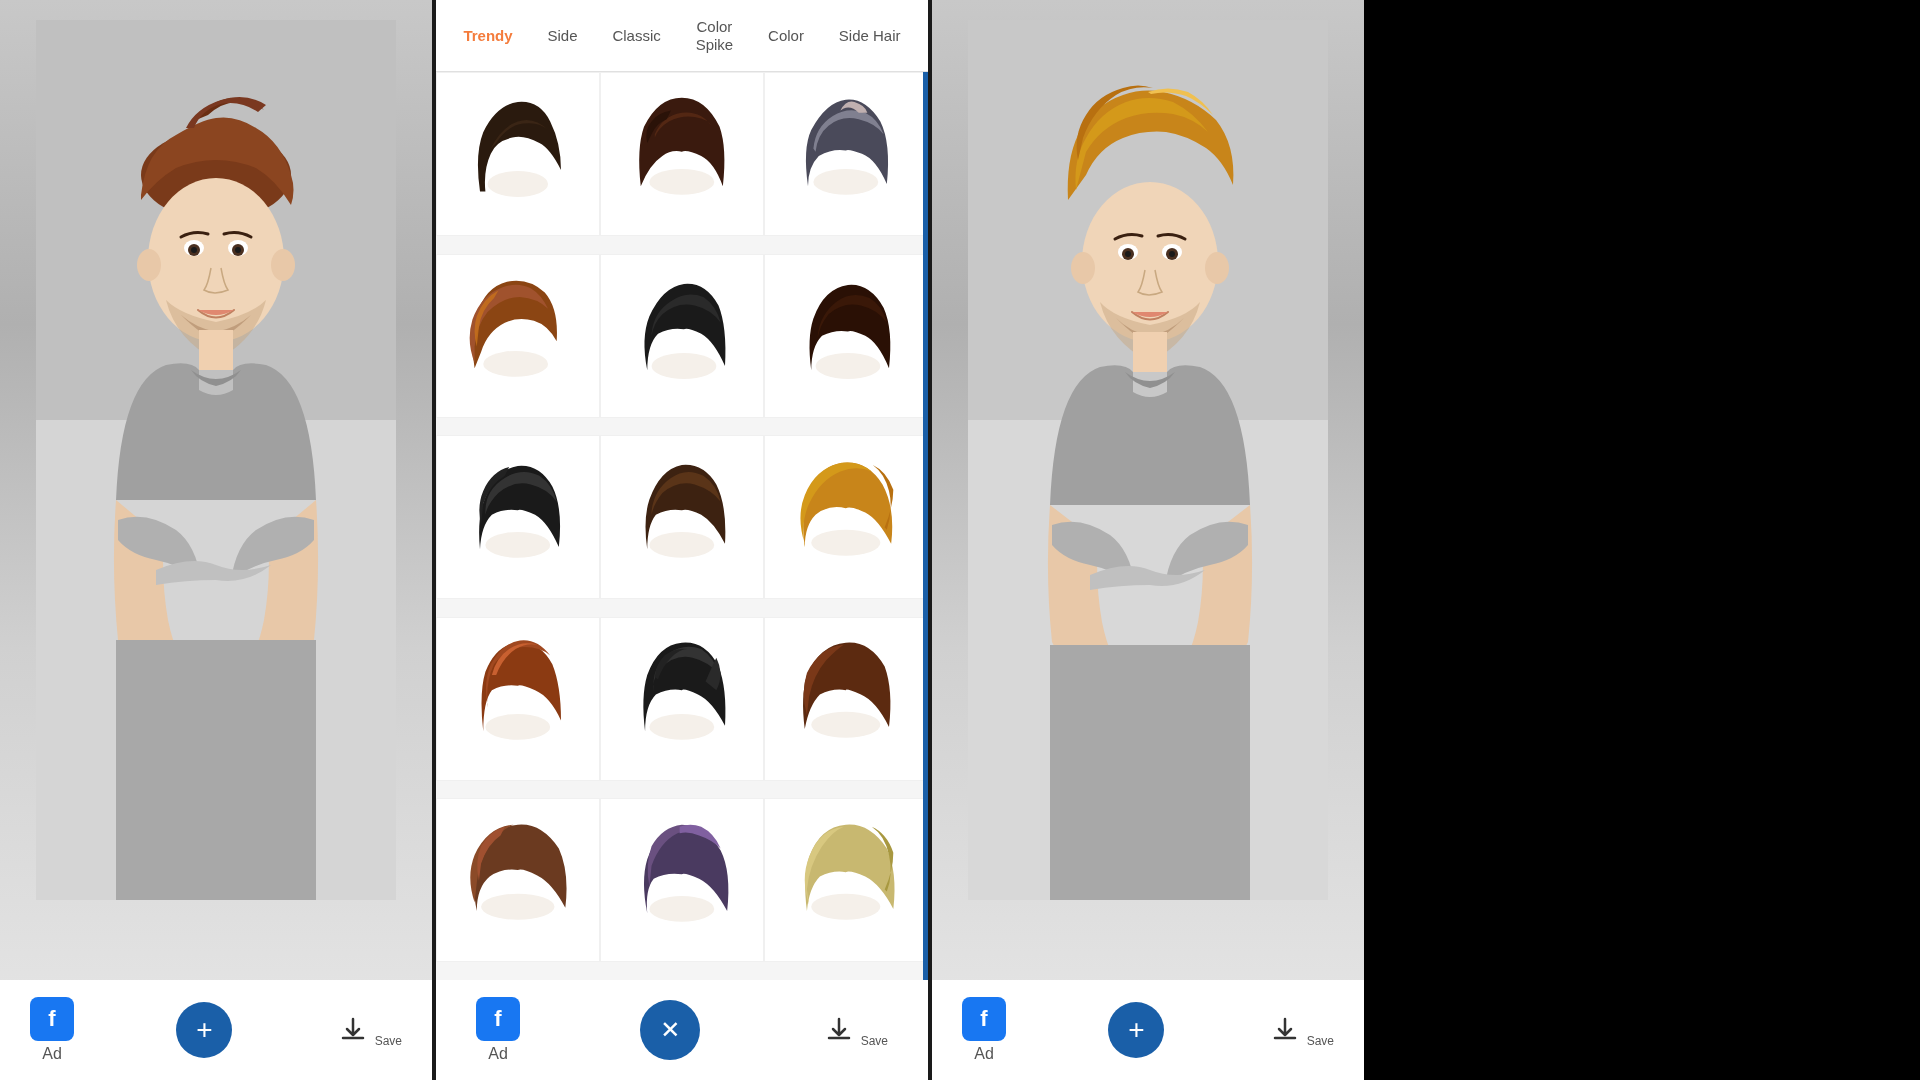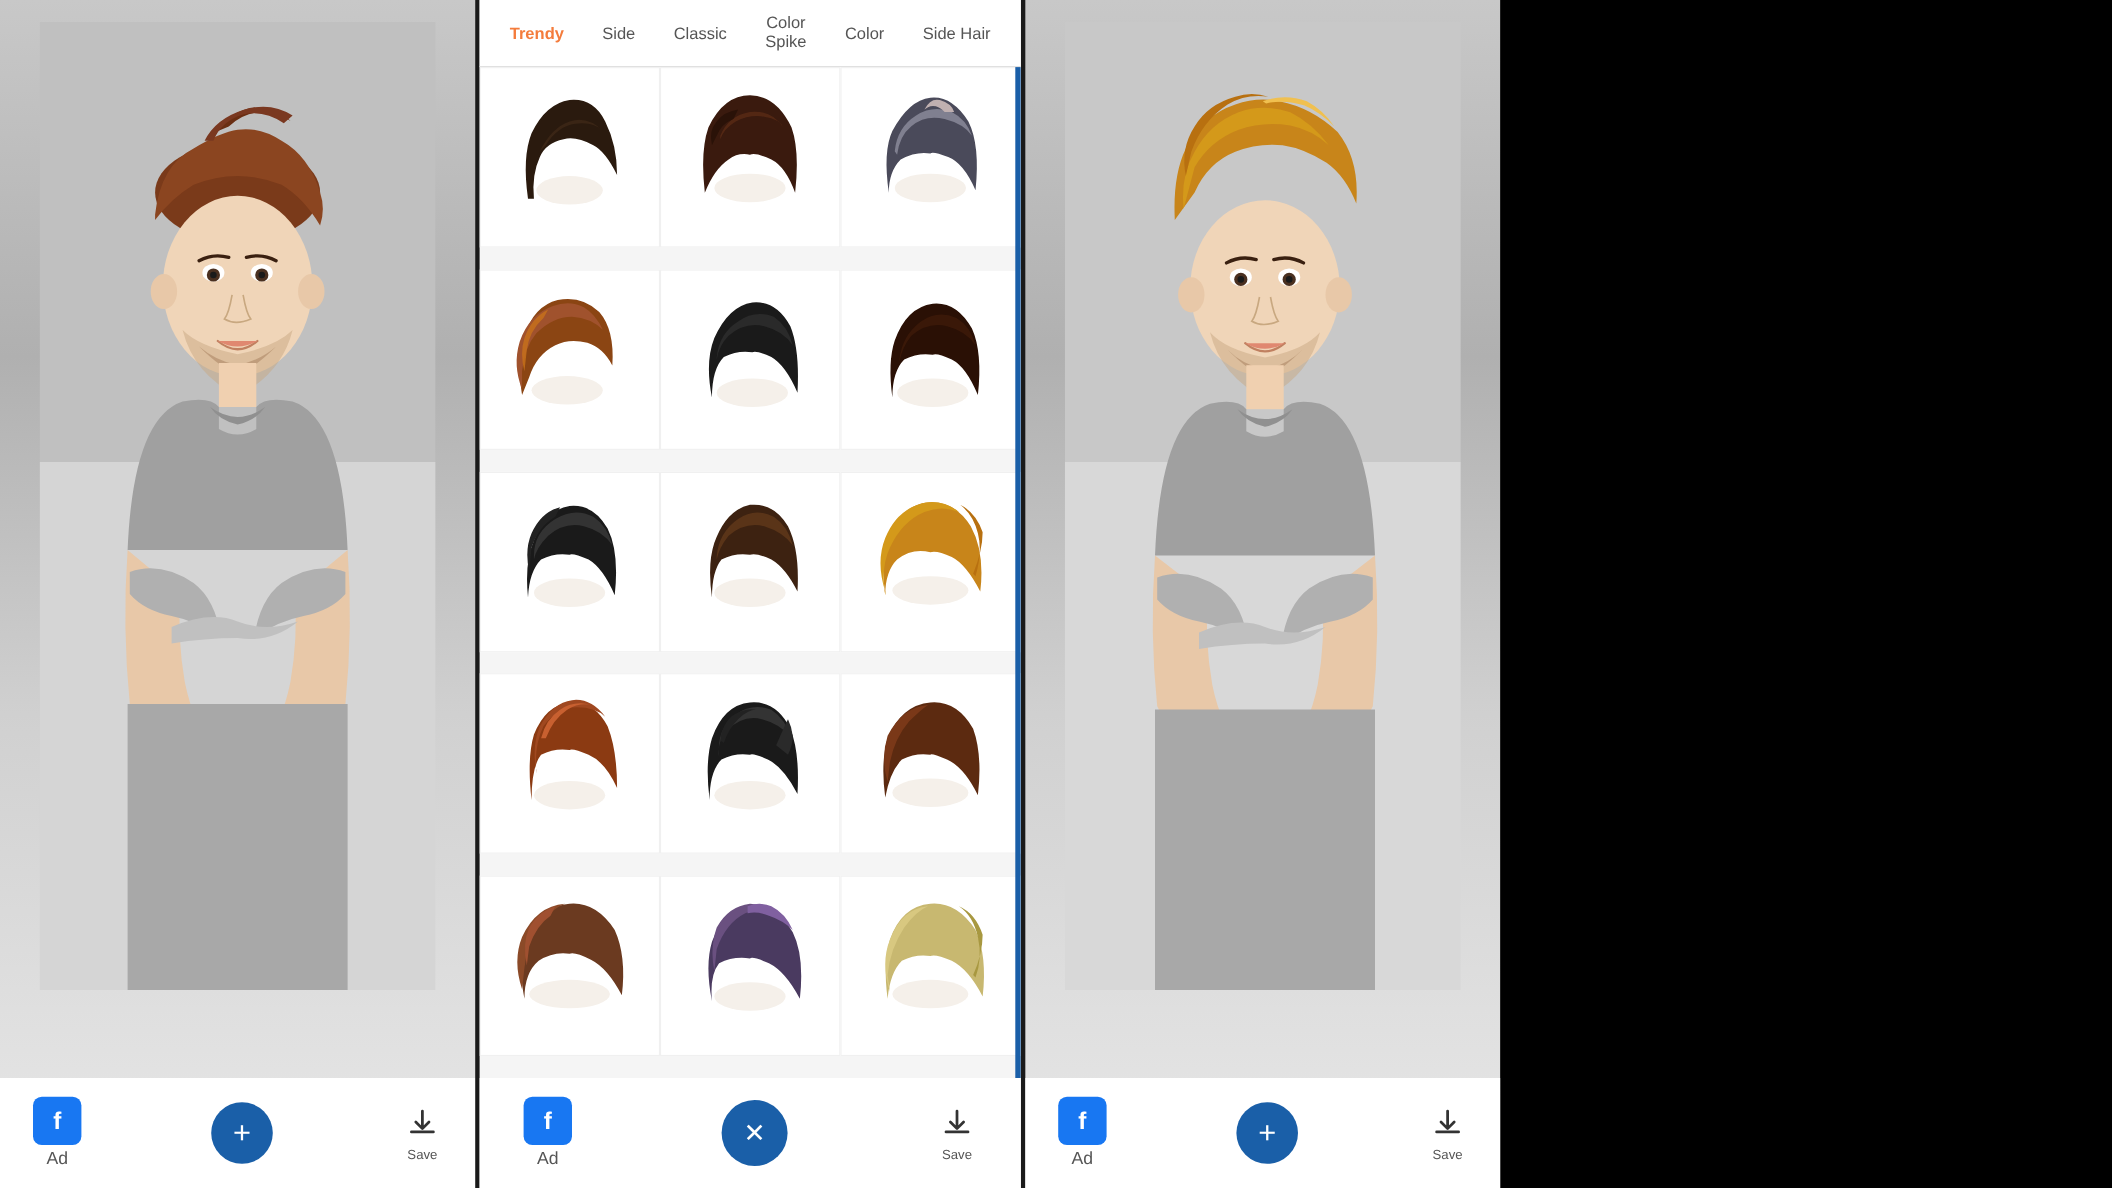--- a/index.html
+++ b/index.html
@@ -63,21 +63,21 @@
       height: 1080px;
       background: #f5f5f5;
       flex-shrink: 0;
       display: flex;
       flex-direction: column;
       border-left: 4px solid #1a1a1a;
       border-right: 4px solid #1a1a1a;
     }
 
     .tab-bar {
-      height: 61px;
+      height: 72px;
       background: #fff;
       display: flex;
       align-items: center;
       justify-content: space-around;
       padding: 0 10px;
       border-bottom: 1px solid #e0e0e0;
       flex-shrink: 0;
     }
 
     .tab-item {
@@ -190,22 +190,22 @@
       display: flex;
       align-items: center;
       justify-content: center;
       cursor: pointer;
       color: #fff;
       font-size: 24px;
     }
 
     .save-wrapper {
       display: flex;
-      flex-direction: column;
-      align-items: center;
+      flex-direction: row;
+      align-items: flex-end;
       gap: 4px;
       cursor: pointer;
     }
 
     .save-icon {
       width: 36px;
       height: 36px;
       display: flex;
       align-items: center;
       justify-content: center;

